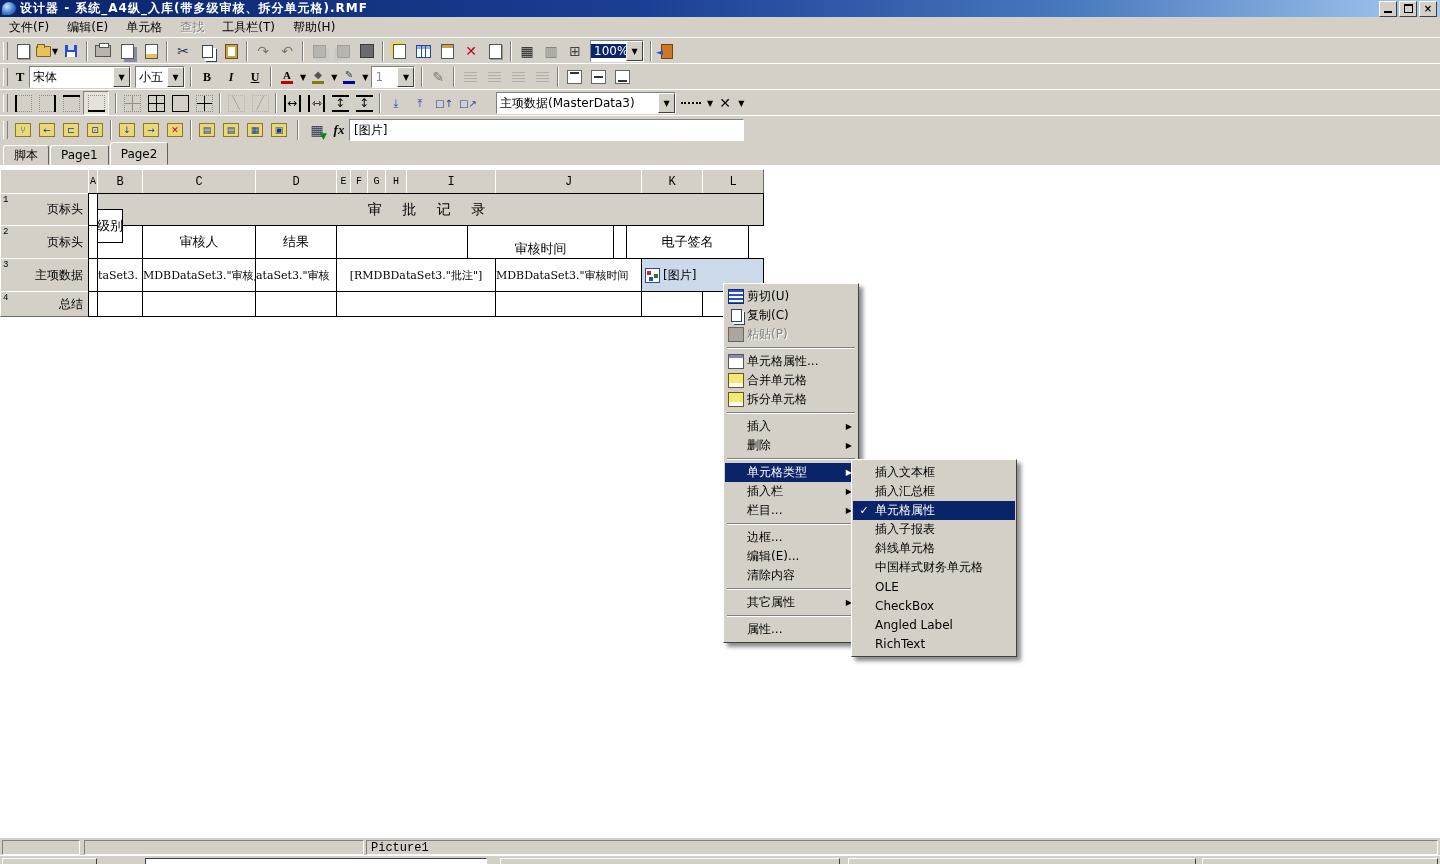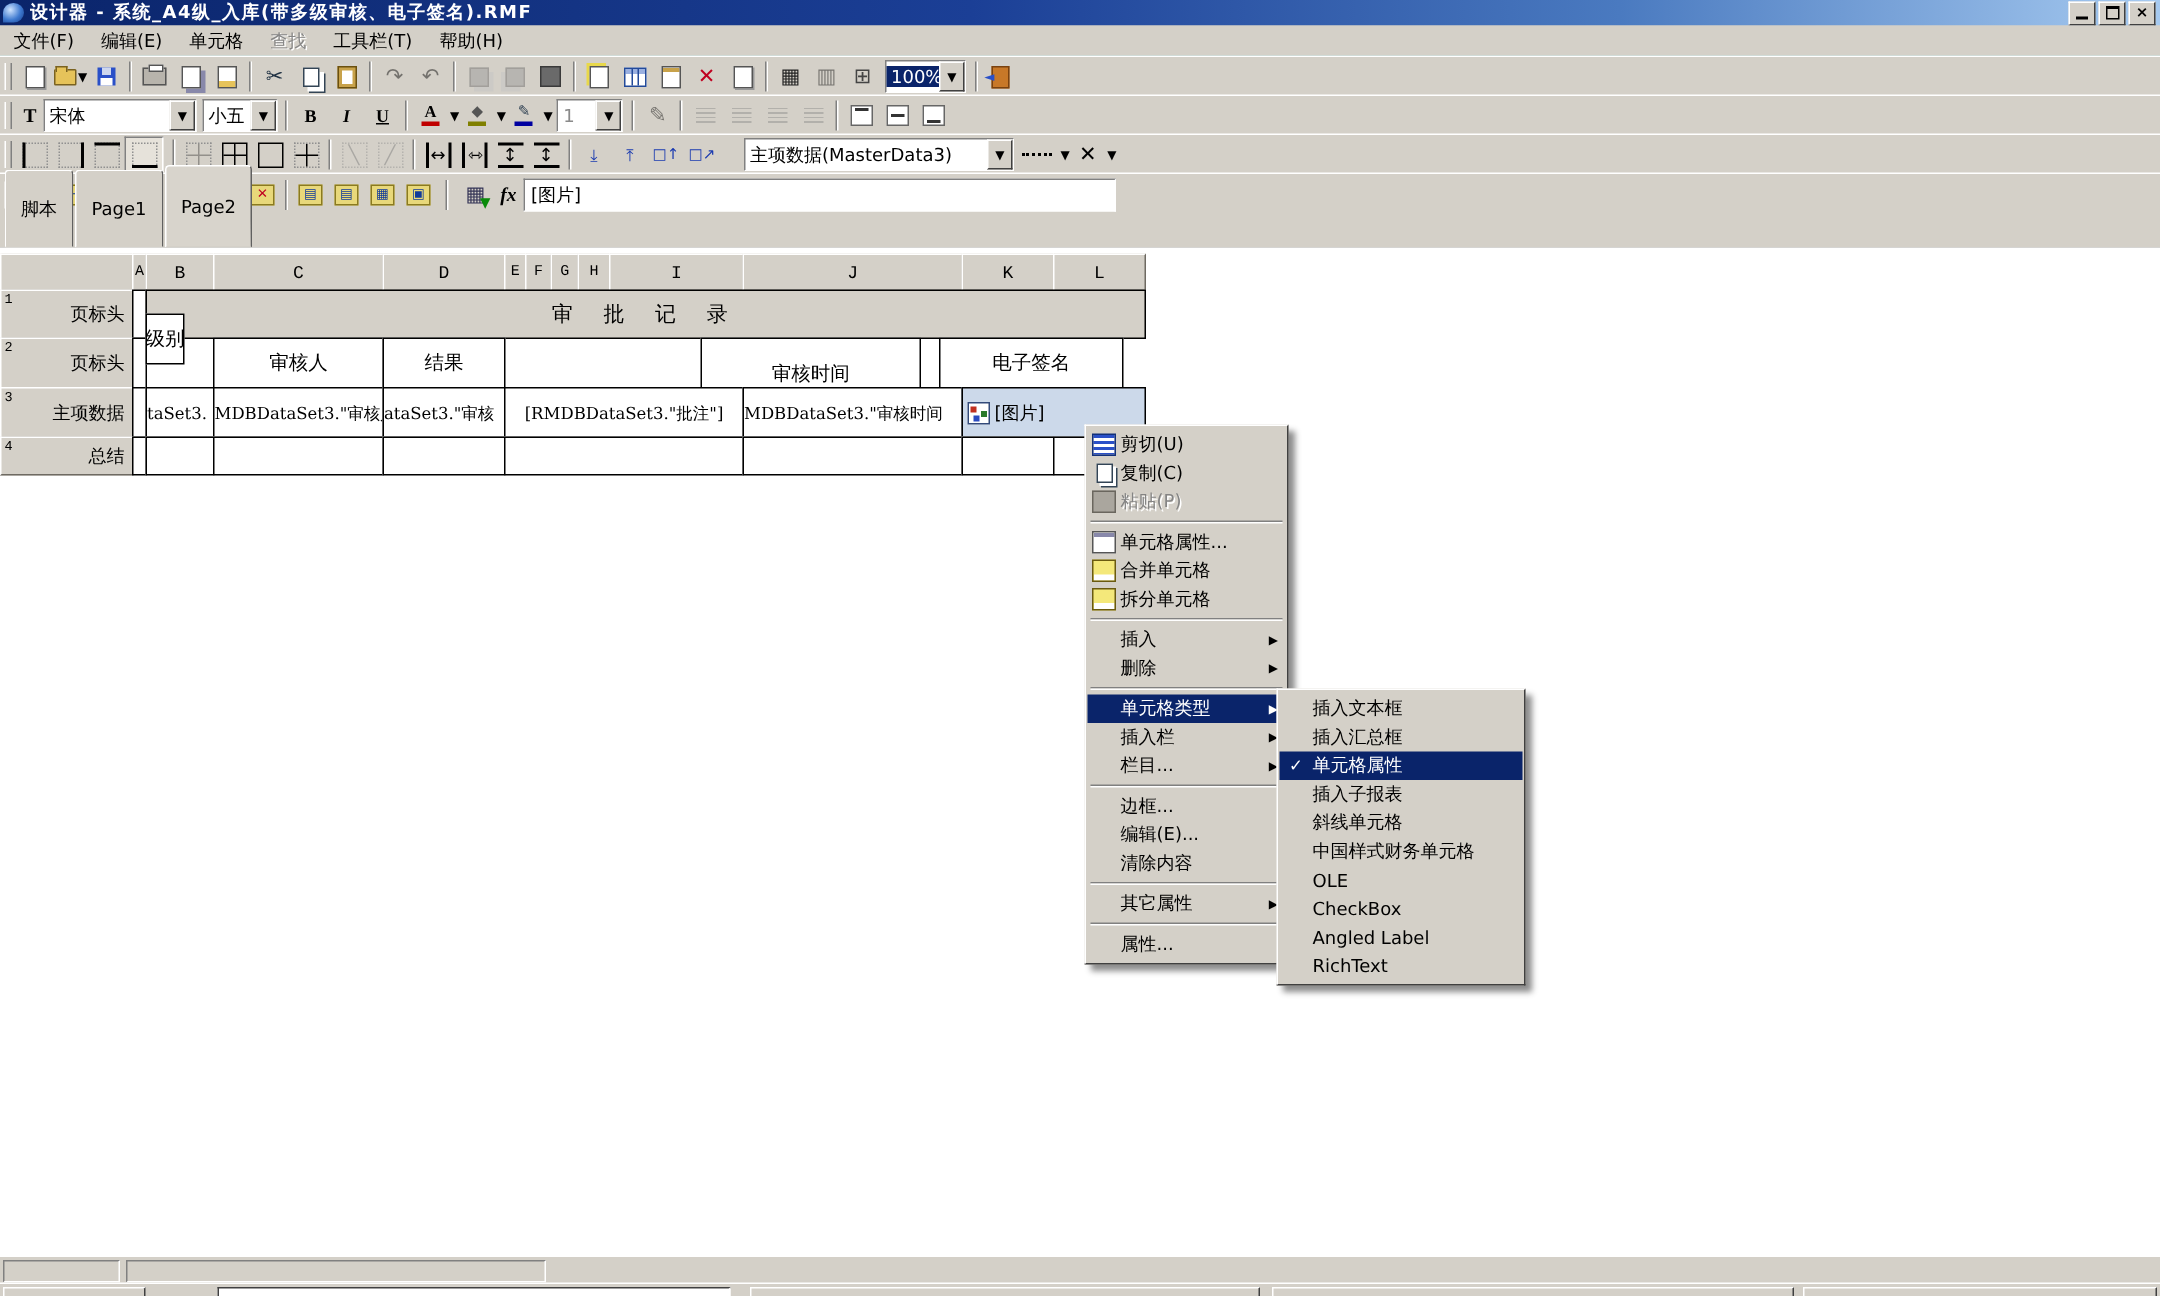--- a/index.html
+++ b/index.html
@@ -83,21 +83,21 @@
      display:flex;align-items:center;font-size:12px;flex:0 0 auto}
   .combo .val{padding:0 3px;white-space:nowrap;overflow:hidden;flex:1}
   .combo .arr{width:15px;height:18px;background:#d4d0c8;border:1px solid;border-color:#fff #404040 #404040 #fff;
      display:flex;align-items:center;justify-content:center;font-size:8px;flex:0 0 auto}
   .fxfield{height:20px;background:#fff;border:1px solid;border-color:#808080 #fff #fff #808080;
      display:flex;align-items:center;padding:0 4px;font-size:12px}
 
   
   .tabstrip{left:0;top:143px;width:1440px;height:22px;background:#d4d0c8;
      border-bottom:1px solid #808080;display:flex;align-items:flex-end;padding-left:3px}
-  .tab{height:18px;padding:16px 10px;display:flex;align-items:center;font-size:12px;
+  .tab{height:18px;padding:0 10px;display:flex;align-items:center;font-size:12px;
      background:#d4d0c8;border:1px solid;border-color:#fff #606060 #d4d0c8 #fff;
      border-radius:3px 3px 0 0;margin-right:1px}
   .tab.active{height:21px;font-weight:normal;background:#d8d4cc;position:relative;z-index:2}
 
   
   .canvas{left:0;top:165px;width:1440px;height:673px;background:#fff;overflow:hidden}
   .gh{position:absolute;box-sizing:border-box;background:#d4d0c8;
       border:1px solid;border-color:#fff #6e6a62 #6e6a62 #fff;
       display:flex;align-items:center;justify-content:center;
       font-family:"Liberation Mono","DejaVu Sans Mono",monospace;font-size:12px;overflow:hidden}
@@ -139,21 +139,21 @@
       font-family:"Liberation Mono","DejaVu Sans Mono",monospace;font-size:12px;
       display:flex;align-items:center;padding:0 4px;box-sizing:border-box;overflow:hidden}
   .taskstrip{left:0;top:855px;width:1440px;height:9px;background:#d4d0c8;border-top:1px solid #fff;overflow:hidden}
   .tk{position:absolute;top:2px;height:12px;box-sizing:border-box}
 </style>
 </head>
 <body>
 
 <div class="abs titlebar">
   <span class="appicon"></span>
-  <span class="title-text">设计器 - 系统_A4纵_入库(带多级审核、电子签名).RMF</span>
+  <span class="title-text">设计器 - 系统_A4纵_入库(带多级审核、拆分单元格).RMF</span>
   <span class="winbtns">
     <span class="wbtn">
         <span class="minbar"></span>
       </span>
     <span class="wbtn">
         <span class="rest"></span>
       </span>
     <span class="wbtn">×</span>
   </span>
 </div>
@@ -678,20 +678,21 @@
   </div>
   <div class="mi">
     <span class="gut"></span>
       <span class="lab">RichText</span>
   </div>
 </div>
 
 <div class="abs statusbar">
   <span class="sp" style="width:78px"></span>
   <span class="sp" style="width:280px;margin-left:4px"></span>
+  <span class="sp" style="flex:1;margin-right:2px">Picture1</span>
 </div>
 
 <div class="abs taskstrip">
   <span class="tk" style="left:2px;width:95px;border:1px solid;border-color:#fff #404040 #404040 #fff;background:#d4d0c8"></span>
   <span class="tk" style="left:145px;width:342px;border:1px solid;border-color:#404040 #fff #fff #404040;background:#fff"></span>
   <span class="tk" style="left:500px;width:340px;border:1px solid;border-color:#fff #404040 #404040 #fff;background:#d4d0c8"></span>
   <span class="tk" style="left:848px;width:348px;border:1px solid;border-color:#fff #404040 #404040 #fff;background:#d4d0c8"></span>
   <span class="tk" style="left:1202px;width:236px;border:1px solid;border-color:#fff #404040 #404040 #fff;background:#d4d0c8"></span>
 </div>
 

